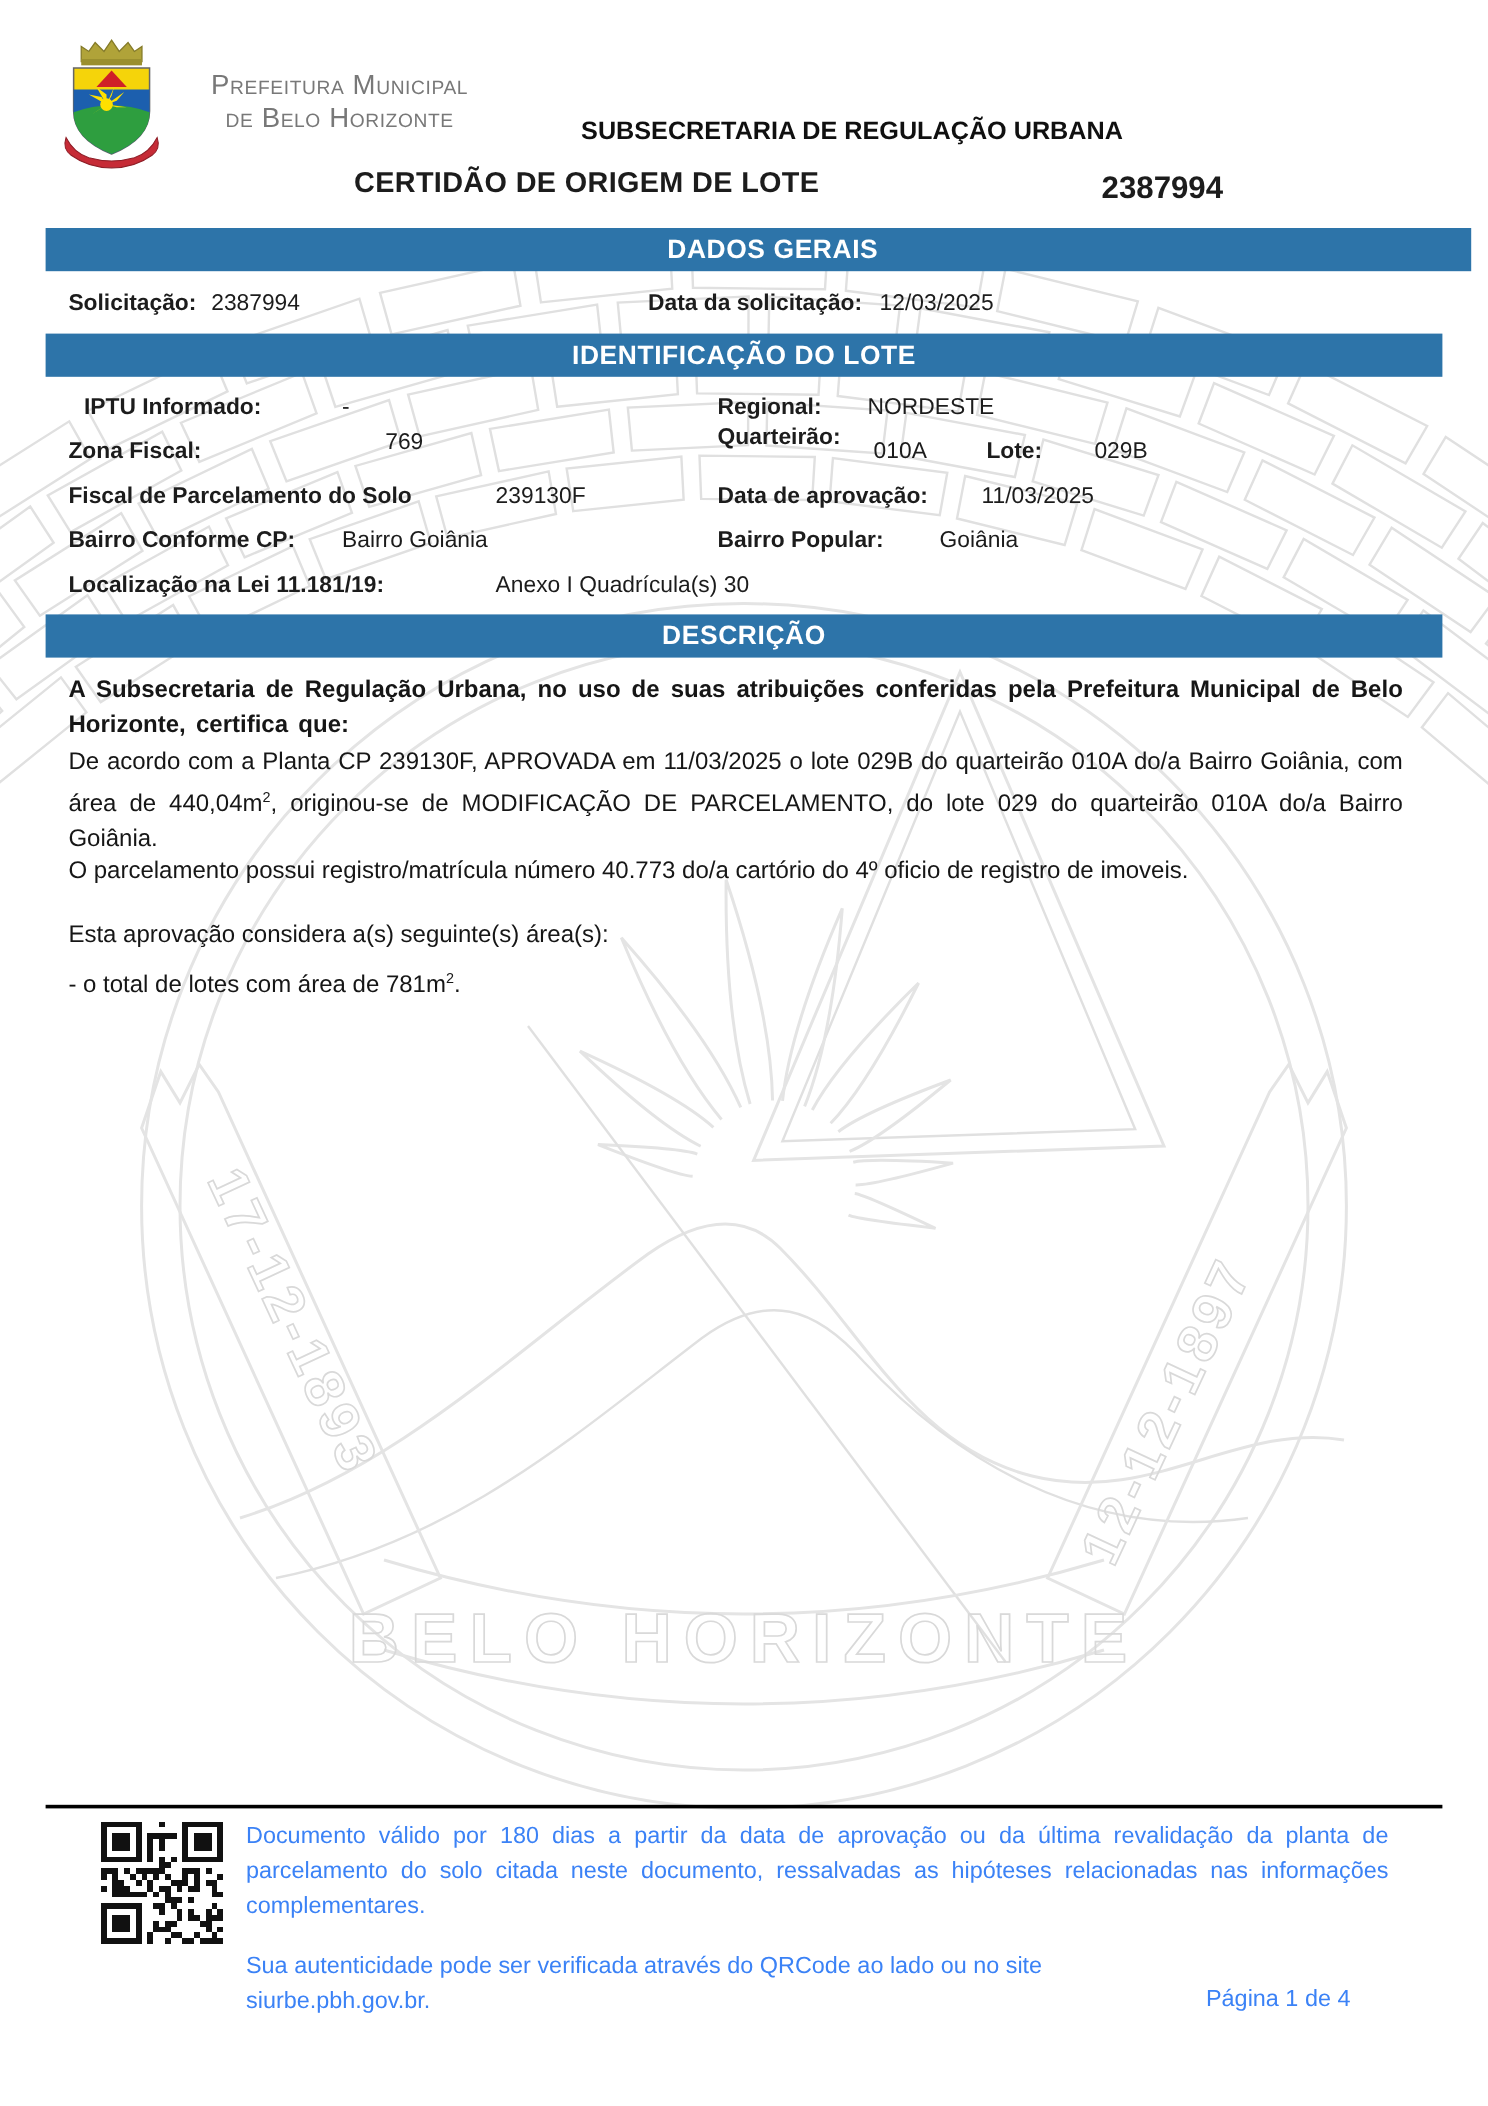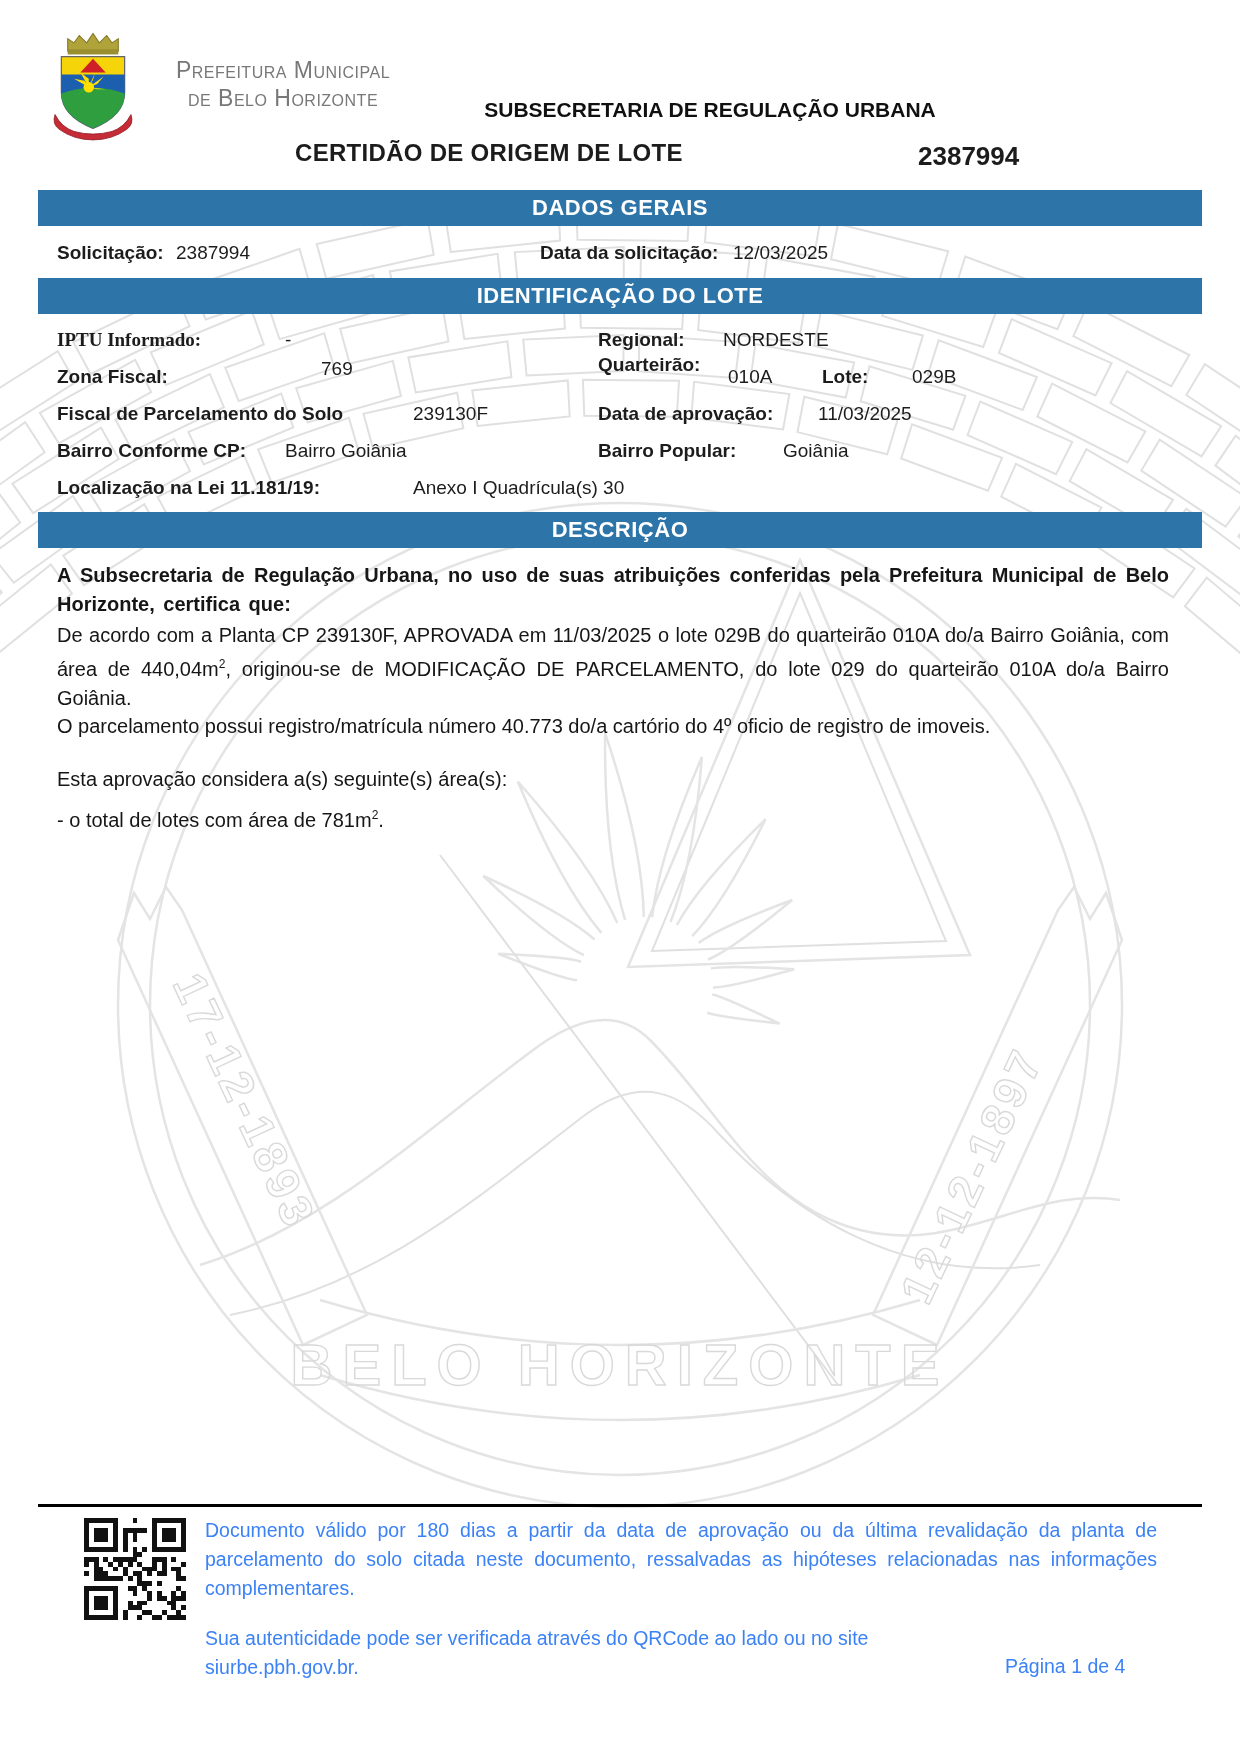--- a/index.html
+++ b/index.html
@@ -158,30 +158,30 @@
   <div class="abs org-name" style="left:158px;top:56px;width:250px;">
     <div>Prefeitura Municipal</div>
     <div>de Belo Horizonte</div>
   </div>
 
   <div class="abs dept" style="left:430px;top:70px;width:560px;margin-top:28px;">SUBSECRETARIA DE REGULAÇÃO URBANA</div>
 
   <div class="abs doc-title" style="left:295px;top:139px;">CERTIDÃO DE ORIGEM DE LOTE</div>
   <div class="abs doc-number" style="left:918px;top:141px;">2387994</div>
 
-  <div class="banner" style="top:190px;">DADOS GERAIS</div>
+  <div class="banner" style="top:190px;padding-left:24px;">DADOS GERAIS</div>
 
   <span class="abs lbl" style="left:57px;top:242px;">Solicitação:</span>
   <span class="abs val" style="left:176px;top:242px;">2387994</span>
   <span class="abs lbl" style="left:540px;top:242px;">Data da solicitação:</span>
   <span class="abs val" style="left:733px;top:242px;">12/03/2025</span>
 
   <div class="banner" style="top:278px;">IDENTIFICAÇÃO DO LOTE</div>
 
-  <span class="abs lbl" style="left:57px;top:329px;font-family:Liberation Serif, serif;">IPTU Informado:</span>
+  <span class="abs lbl" style="left:70px;top:329px;">IPTU Informado:</span>
   <span class="abs val" style="left:285px;top:329px;">-</span>
   <span class="abs lbl" style="left:598px;top:329px;">Regional:</span>
   <span class="abs val" style="left:723px;top:329px;">NORDESTE</span>
 
   <span class="abs lbl" style="left:57px;top:366px;">Zona Fiscal:</span>
   <span class="abs val" style="left:285px;top:358px;margin-left:36px;">769</span>
   <span class="abs lbl" style="left:598px;top:354px;">Quarteirão:</span>
   <span class="abs val" style="left:728px;top:366px;">010A</span>
   <span class="abs lbl" style="left:822px;top:366px;">Lote:</span>
   <span class="abs val" style="left:912px;top:366px;text-align:right;">029B</span>

